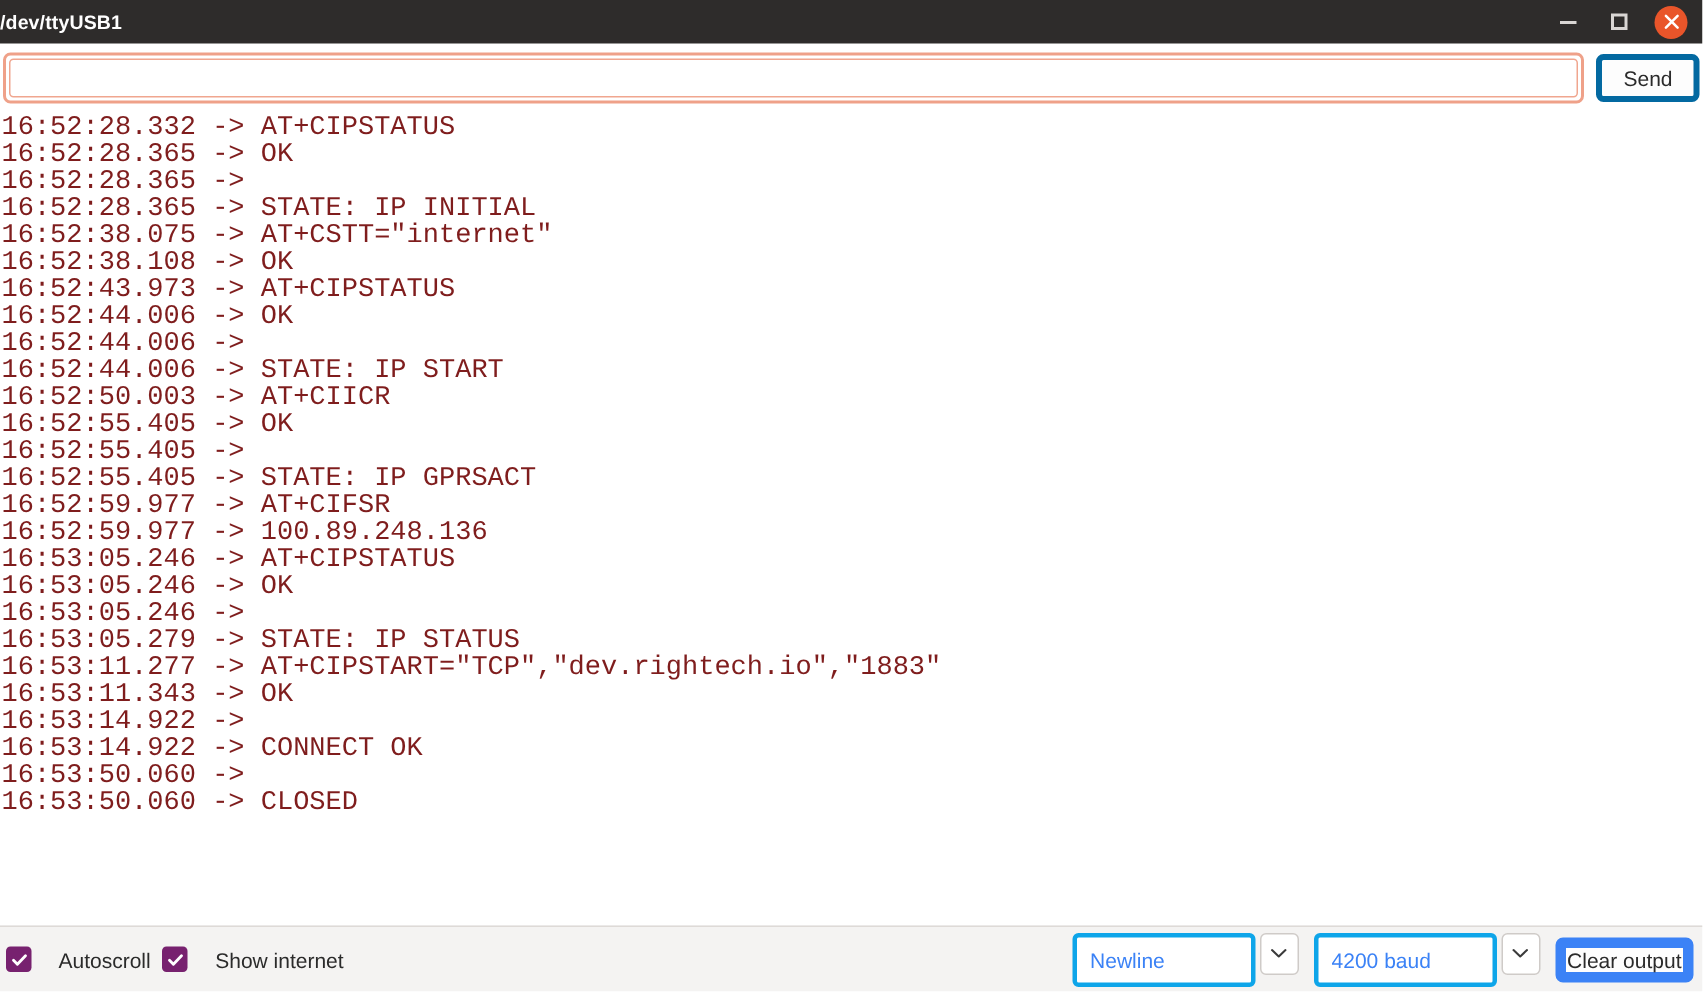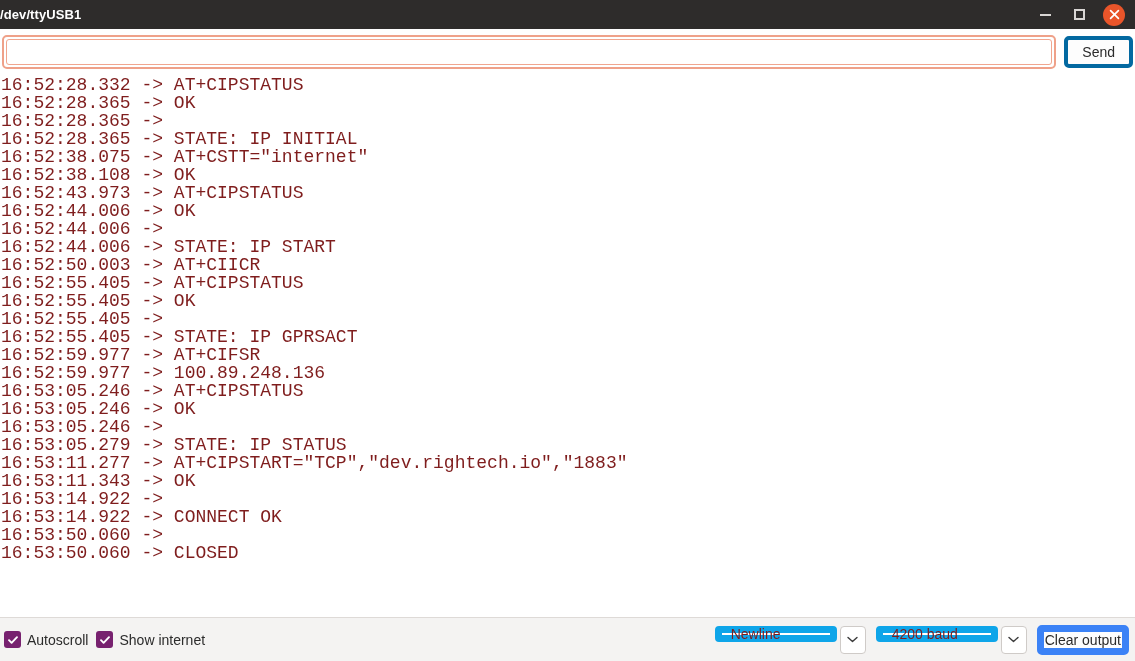--- a/index.html
+++ b/index.html
@@ -126,50 +126,50 @@
     display: flex; align-items: center;
     padding: 0 6px 0 4px;
     gap: 10px;
   }
   .check-group {
     display: flex; align-items: center;
     gap: 8px;
   }
   .check-item {
     display: flex; align-items: center;
-    gap: 6px;
+    gap: 18px;
     cursor: pointer;
   }
   .checkbox {
     width: 17px; height: 17px;
     border-radius: 3px;
     background: #77216f;
     display: flex; align-items: center; justify-content: center;
   }
   .checkbox svg { display: block; }
   .check-label {
     font-size: 14px;
     color: #2b2b2b;
   }
   .spacer { flex: 1 1 auto; }
 
   .combo {
     display: flex; align-items: stretch;
     gap: 3px;
   }
   .combo-field {
-    height: 16px;
+    height: 36px;
     min-width: 122px;
     background: #ffffff;
-    border: 7px solid #0ea5e9;
+    border: 3px solid #0ea5e9;
     border-radius: 4px;
     display: flex; align-items: center;
     padding: 0 9px;
     font-size: 14px;
-    color: #7f1d1d;
+    color: #3b82f6;
   }
   .combo-arrow {
     width: 26px; height: 28px;
     background: #ffffff;
     border: 1px solid #cfcbc8;
     border-radius: 4px;
     display: flex; align-items: center; justify-content: center;
     cursor: pointer;
   }
   .combo-arrow svg { display: block; }
@@ -220,21 +220,20 @@
         <div class="logline">16:52:28.365 -&gt; OK</div>
         <div class="logline">16:52:28.365 -&gt; </div>
         <div class="logline">16:52:28.365 -&gt; STATE: IP INITIAL</div>
         <div class="logline">16:52:38.075 -&gt; AT+CSTT="internet"</div>
         <div class="logline">16:52:38.108 -&gt; OK</div>
         <div class="logline">16:52:43.973 -&gt; AT+CIPSTATUS</div>
         <div class="logline">16:52:44.006 -&gt; OK</div>
         <div class="logline">16:52:44.006 -&gt; </div>
         <div class="logline">16:52:44.006 -&gt; STATE: IP START</div>
         <div class="logline">16:52:50.003 -&gt; AT+CIICR</div>
-        <div class="logline">16:52:55.405 -&gt; AT+CIPSTATUS</div>
         <div class="logline">16:52:55.405 -&gt; OK</div>
         <div class="logline">16:52:55.405 -&gt; </div>
         <div class="logline">16:52:55.405 -&gt; STATE: IP GPRSACT</div>
         <div class="logline">16:52:59.977 -&gt; AT+CIFSR</div>
         <div class="logline">16:52:59.977 -&gt; 100.89.248.136</div>
         <div class="logline">16:53:05.246 -&gt; AT+CIPSTATUS</div>
         <div class="logline">16:53:05.246 -&gt; OK</div>
         <div class="logline">16:53:05.246 -&gt; </div>
         <div class="logline">16:53:05.279 -&gt; STATE: IP STATUS</div>
         <div class="logline">16:53:11.277 -&gt; AT+CIPSTART="TCP","dev.rightech.io","1883"</div>

